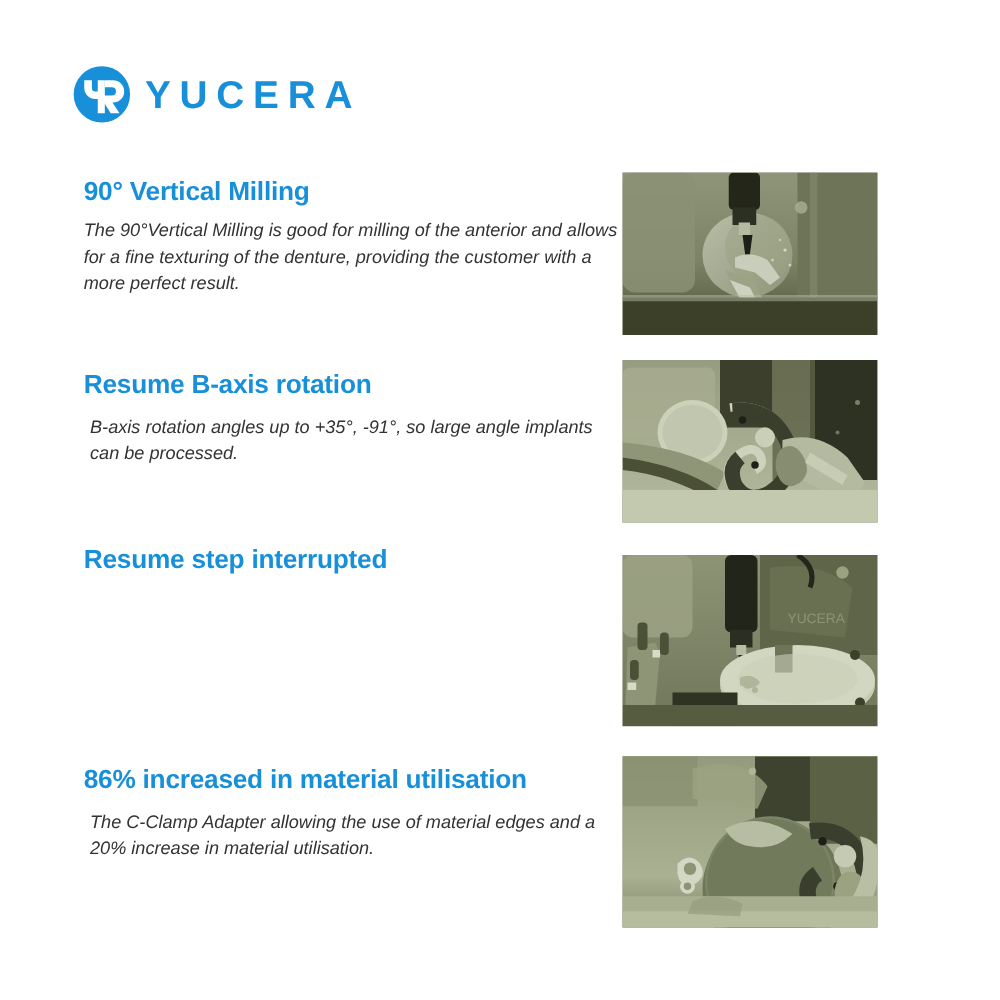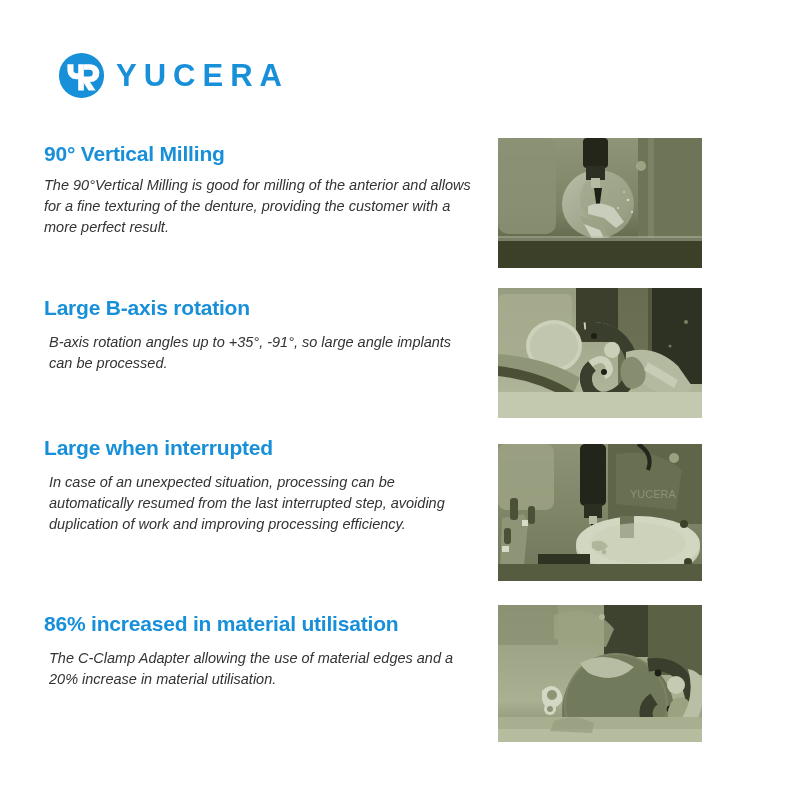--- a/index.html
+++ b/index.html
@@ -44,21 +44,21 @@
   }
 
   
   .feature {
     position: absolute;
     left: 0;
     width: 800px;
   }
   .feature .text-col {
     position: absolute;
-    left: 44px;
+    left: 67px;
     width: 430px;
   }
   .feature h2 {
     margin: 0 0 9px 0;
     color: #1890d9;
     font-size: 21px;
     font-weight: bold;
     line-height: 1.15;
     letter-spacing: -0.2px;
     font-family: "Liberation Sans", sans-serif;
@@ -153,21 +153,21 @@
       <rect x="0" y="98" width="204" height="5" fill="#b6bba4" opacity="0.5"></rect>
       <circle cx="130" cy="62" r="1.3" fill="#e2e5d6" opacity="0.8"></circle>
       <circle cx="120" cy="70" r="1.1" fill="#e2e5d6" opacity="0.7"></circle>
       <circle cx="126" cy="54" r="1" fill="#e2e5d6" opacity="0.6"></circle>
       <circle cx="134" cy="74" r="1.2" fill="#e2e5d6" opacity="0.7"></circle>
     </svg>
   </div>
 
   <section class="feature" id="feature-2">
     <div class="text-col">
-      <h2>Large B-axis rotation</h2>
+      <h2>Resume B-axis rotation</h2>
       <p class="body-indent">B-axis rotation angles up to +35°, -91°, so large angle implants can be processed.</p>
     </div>
   </section>
   <div class="photo" id="photo-2">
     <svg viewBox="0 0 204 130" preserveAspectRatio="xMidYMid slice" xmlns="http://www.w3.org/2000/svg">
       <defs>
         <linearGradient id="g2bg" x1="0" y1="0" x2="0" y2="1">
           <stop offset="0" stop-color="#969c7f"></stop>
           <stop offset="1" stop-color="#b5bb9f"></stop>
         </linearGradient>
@@ -191,22 +191,21 @@
       <path d="M126 72 q10 -8 18 4 q8 14 -2 22 q-12 8 -18 -6 q-4 -12 2 -20 z" fill="#868d70"></path>
       <path d="M150 74 l30 18 -4 8 -30 -18 z" fill="#cfd4bd" opacity="0.7"></path>
       <rect x="0" y="104" width="204" height="26" fill="#c3c9ae"></rect>
       <circle cx="188" cy="34" r="2" fill="#8d9476" opacity="0.8"></circle>
       <circle cx="172" cy="58" r="1.6" fill="#8d9476" opacity="0.7"></circle>
     </svg>
   </div>
 
   <section class="feature" id="feature-3">
     <div class="text-col">
-      <h2>Large when interrupted</h2>
-      <p class="body-indent">In case of an unexpected situation, processing can be automatically resumed from the last interrupted step, avoiding duplication of work and improving processing efficiency.</p>
+      <h2>Resume step interrupted</h2>
     </div>
   </section>
   <div class="photo" id="photo-3">
     <svg viewBox="0 0 204 137" preserveAspectRatio="xMidYMid slice" xmlns="http://www.w3.org/2000/svg">
       <defs>
         <linearGradient id="g3bg" x1="0" y1="0" x2="0" y2="1">
           <stop offset="0" stop-color="#8d9476"></stop>
           <stop offset="1" stop-color="#6f7659"></stop>
         </linearGradient>
       </defs>

